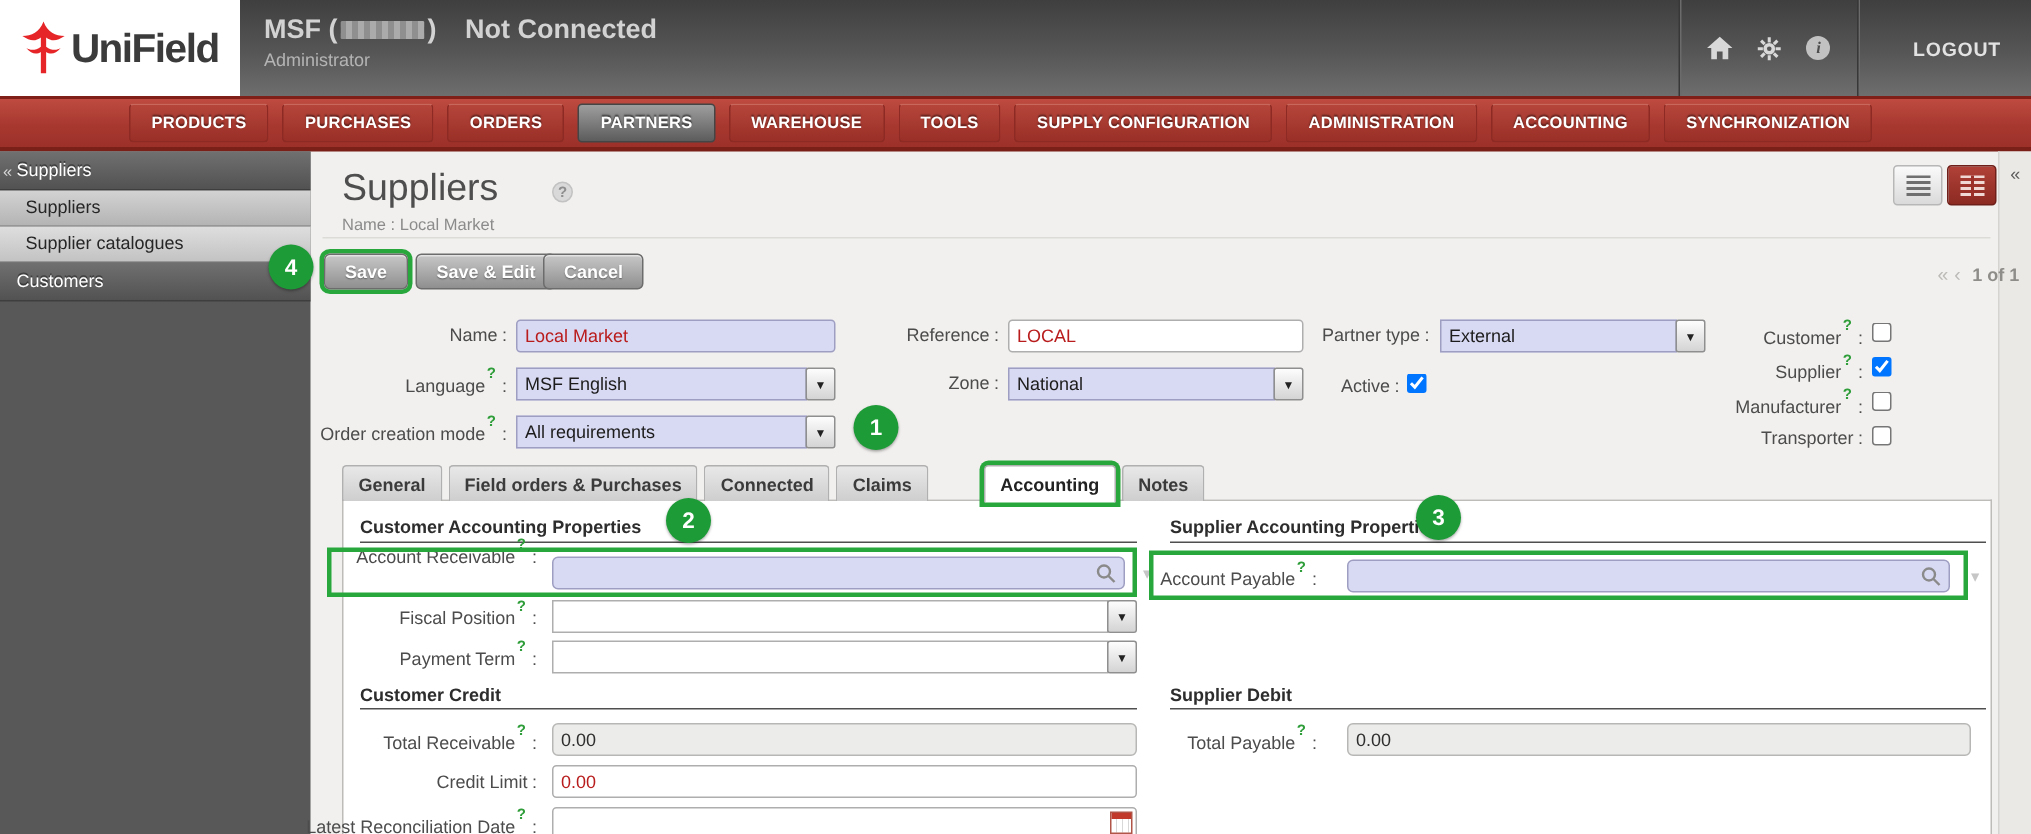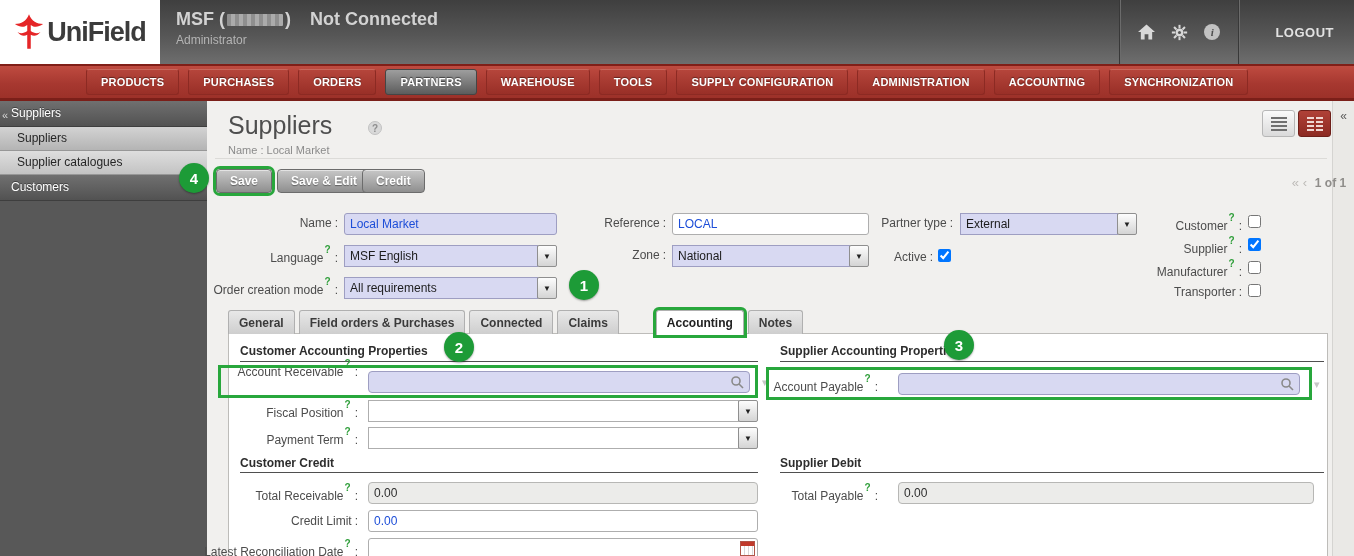--- a/index.html
+++ b/index.html
@@ -84,21 +84,21 @@
   .vbtn.form{background:linear-gradient(180deg,#b04138,#8c2a22);border:1px solid #6e1f19;}
   .vbtn.form .ic{width:16px;height:14px;
      background-image:linear-gradient(90deg,transparent 0 7px,#9c3129 7px 9px,transparent 9px 16px),
                       repeating-linear-gradient(180deg,#f0d8d4 0 2px,transparent 2px 4px);}
 
   
   .lbl{position:absolute;font-size:12px;color:#4c4c4c;text-align:right;white-space:nowrap;}
   .q{color:#2f9e3a;font-weight:bold;font-size:10px;position:relative;top:-4px;margin:0 1px;}
   .cln{margin-left:3px;}
   .inp{position:absolute;height:22px;box-sizing:border-box;border:1px solid #aeaeae;border-radius:3px;
-       font:12px "Liberation Sans",sans-serif;padding:0 5px;background:#fff;color:#1d4ed8;outline:none;}
+       font:12px "Liberation Sans",sans-serif;padding:0 5px;background:#fff;color:#b91c1c;outline:none;}
   .inp.req{background:#d8d9f2;border-color:#9e9ec2;}
   .inp.ro{background:#ececea;border-color:#b7b7b5;border-radius:4px;color:#2e2e2e;}
   .sel{position:absolute;height:22px;display:flex;box-sizing:border-box;}
   .sel .v{flex:1;border:1px solid #aeaeae;background:#fff;font-size:12px;line-height:20px;padding:0 5px;
           box-sizing:border-box;white-space:nowrap;overflow:hidden;color:#1c1c1c;}
   .sel.req .v{background:#d8d9f2;border-color:#9e9ec2;}
   .sel .b{width:18px;border:1px solid #8f8f8f;margin-left:-1px;border-radius:2px;cursor:pointer;
           background:linear-gradient(180deg,#fdfdfd,#d4d4d4);font-size:8px;color:#222;
           display:flex;align-items:center;justify-content:center;}
   .srch{position:absolute;height:22px;box-sizing:border-box;background:#d8d9f2;border:1px solid #9e9ec2;
@@ -218,21 +218,21 @@
     <div class="vbtn list">
         <span class="ic"></span>
       </div>
     <div class="vbtn form">
         <span class="ic"></span>
       </div>
   </div>
 
   <button class="btn hl" style="left:216px;top:169px;">Save</button>
   <button class="btn" style="left:277px;top:169px;">Save &amp; Edit</button>
-  <button class="btn" style="left:362px;top:169px;">Credit</button>
+  <button class="btn" style="left:362px;top:169px;">Cancel</button>
 
   <div class="pager">
     <span>«</span><span>‹</span>
     <span class="pg">1 of 1</span>
     <span>›</span><span>»</span>
   </div>
 
   <div class="lbl" style="left:238px;top:216px;width:100px;">
     <span>Name</span><span class="cln">:</span></div>
   <input class="inp req" style="left: 344px; top: 213px; width: 213px;" spellcheck="false" value="Local Market">

